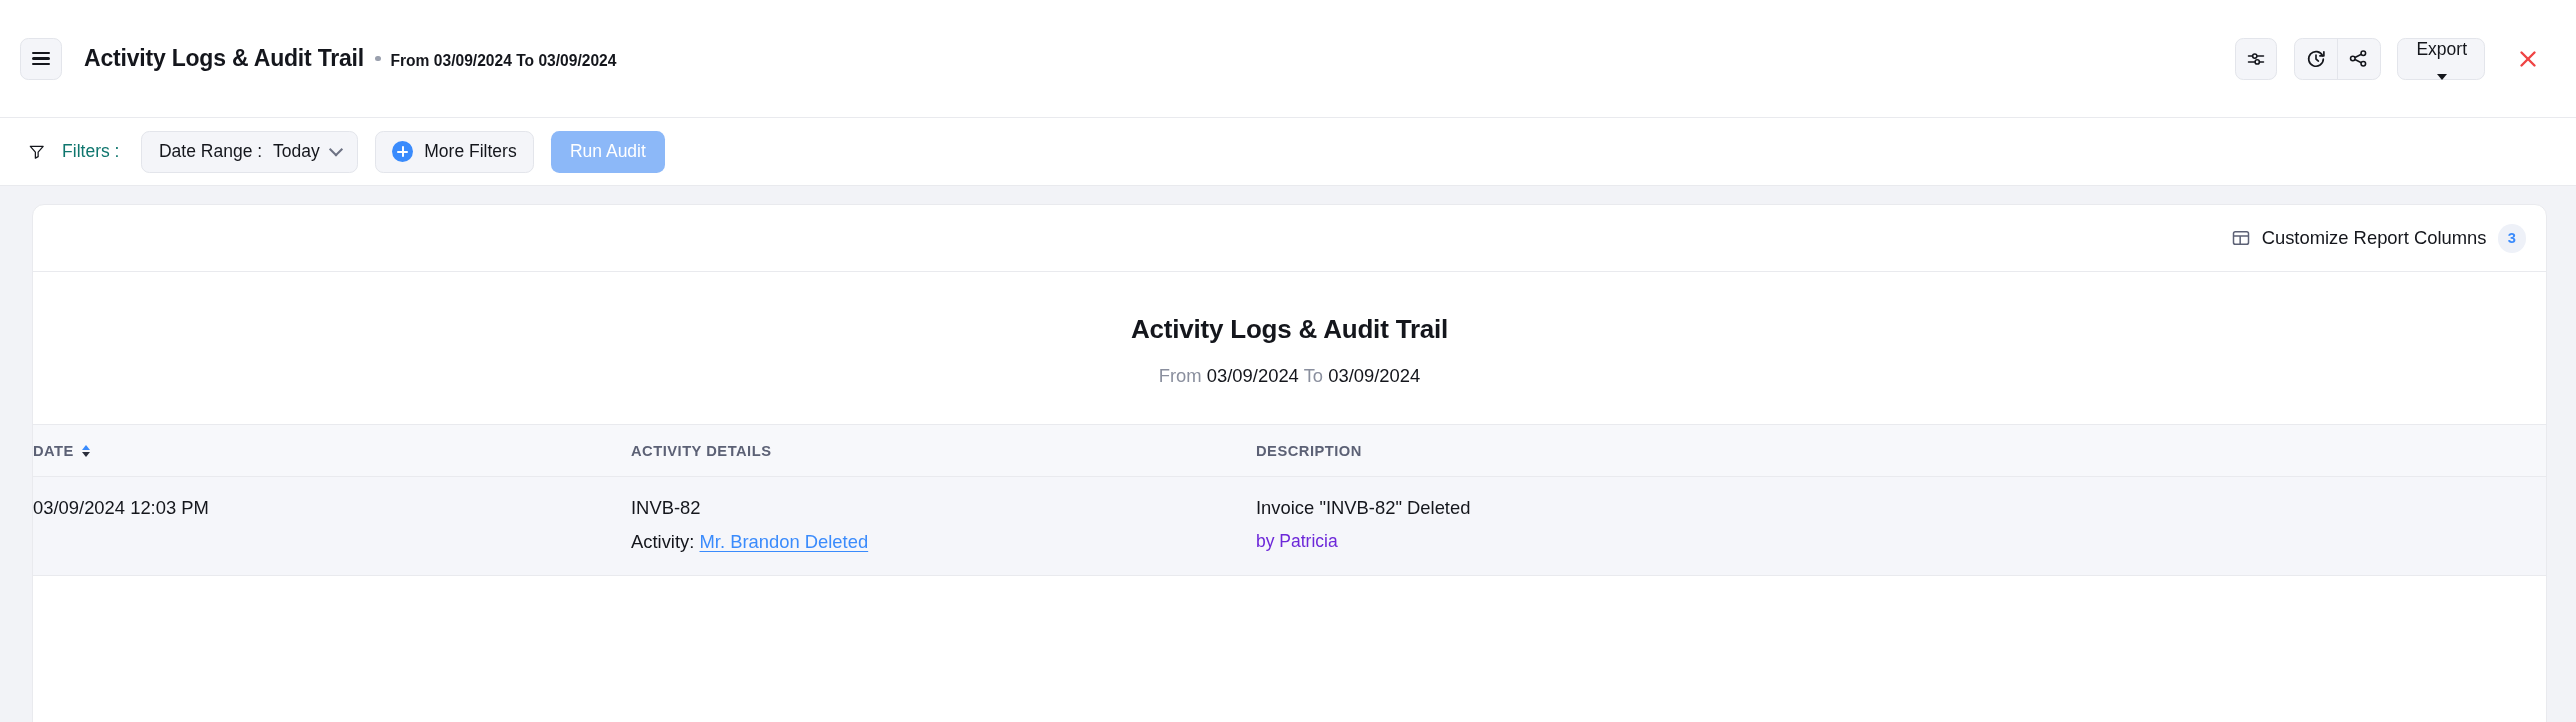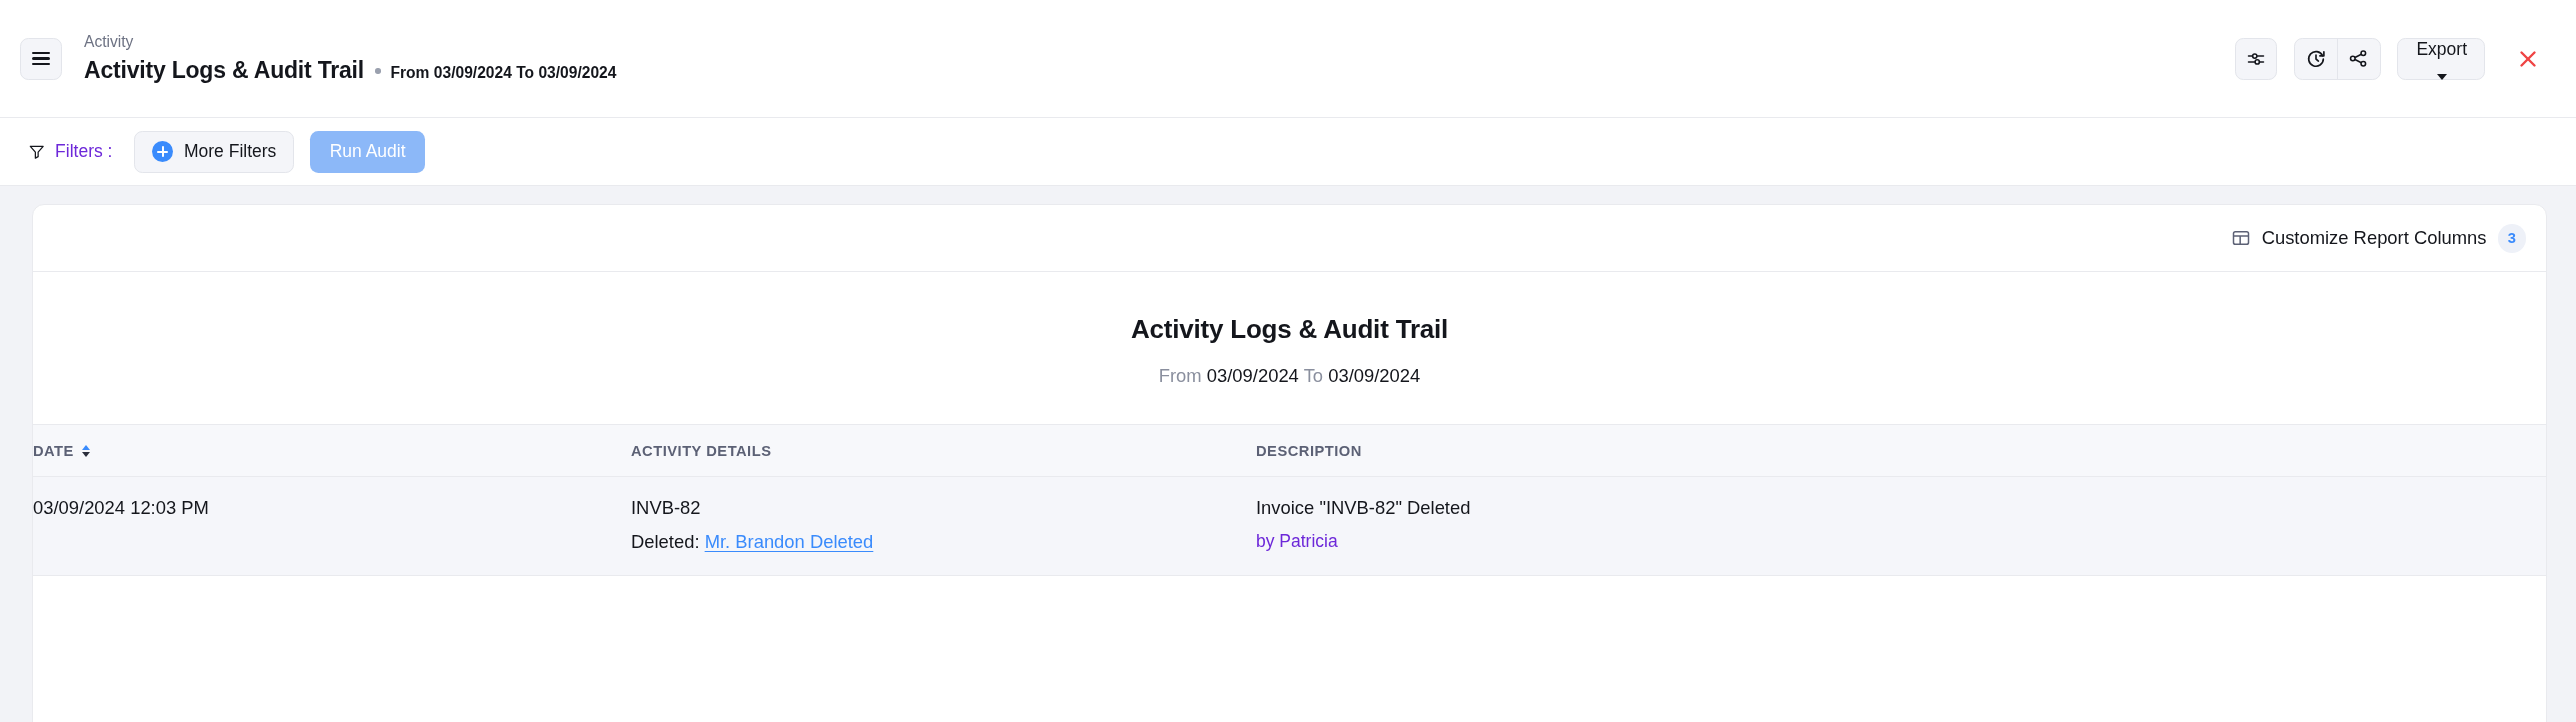--- a/index.html
+++ b/index.html
@@ -128,22 +128,22 @@
   .filterbar {
     height: 68px;
     background: #ffffff;
     border-bottom: 0.9px solid #e9eaee;
     display: flex;
     align-items: center;
     padding-left: 27.6px;
     gap: 16.5px;
   }
   .filters-label {
-    display: flex; align-items: center; gap: 10px;
-    font-size: 17.5px; color: #6d28d9;
+    display: flex; align-items: center; gap: 17px;
+    font-size: 17.5px; color: #0f766e;
     margin-right: 5.5px;
   }
   .pill {
     height: 42px;
     border: 0.9px solid #e3e5eb;
     border-radius: 8.3px;
     background: #f4f5f9;
     display: flex; align-items: center;
     padding: 0 16.5px;
     gap: 11px;
@@ -275,21 +275,20 @@
 
   <div class="menu-btn">
     <span class="bars">
       <i></i>
         <i></i>
         <i></i>
     </span>
   </div>
 
   <div class="title-block">
-    <div class="breadcrumb">Activity</div>
     <div class="title-line">
       <div class="page-title">Activity Logs &amp; Audit Trail</div>
       <div class="title-dot"></div>
       <div class="title-range">From 03/09/2024 To 03/09/2024</div>
     </div>
   </div>
 
   <div class="topbar-actions">
 
     <div class="icon-btn">
@@ -340,20 +339,25 @@
 
 <div class="filterbar">
 
   <div class="filters-label">
     <svg width="17.5" height="17.5" viewBox="0 0 24 24" fill="none">
       <path d="M3.2 4.5h17.6l-6.9 8.1v6.1l-3.8 2v-8.1L3.2 4.5z" stroke="#14161c" stroke-width="1.7" stroke-linejoin="round"></path>
     </svg>
     <span>Filters :</span>
   </div>
 
+  <div class="pill">
+    <span>Date Range :</span>
+    <span class="muted">Today</span>
+    <span class="chev-down"></span>
+  </div>
 
   <div class="pill">
     <span class="plus-circle"></span>
     <span>More Filters</span>
   </div>
 
   <button class="run-btn">Run Audit</button>
 </div>
 
 <div class="page-body">
@@ -404,21 +408,21 @@
             </span>
           </th>
         </tr>
       </thead>
       <tbody>
         <tr>
           <td class="c-date">03/09/2024 12:03 PM</td>
           <td>
             <div>INVB-82</div>
             <div class="sub">
-              <span class="cust-label">Deleted:</span>
+              <span class="cust-label">Activity:</span>
               <span class="link">Mr. Brandon Deleted</span>
             </div>
           </td>
           <td>
             <div>Invoice "INVB-82" Deleted</div>
             <div class="sub by">by Patricia</div>
           </td>
         </tr>
       </tbody>
     </table>

